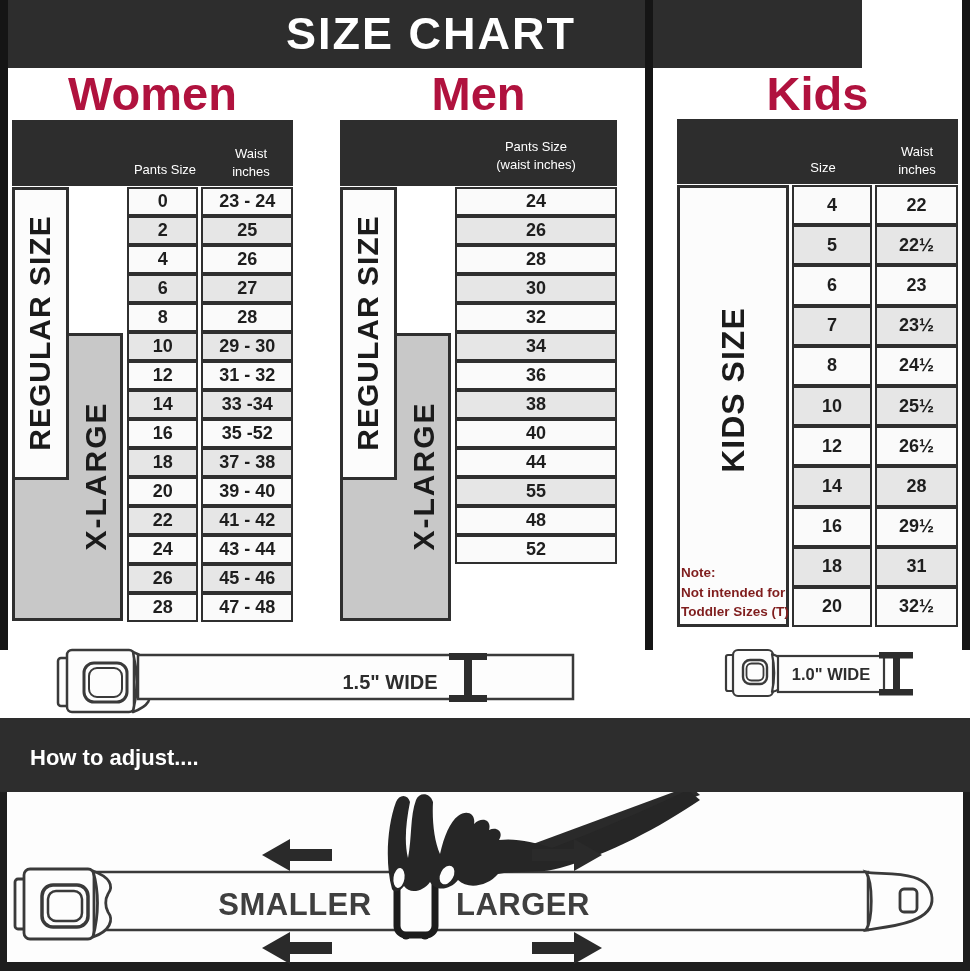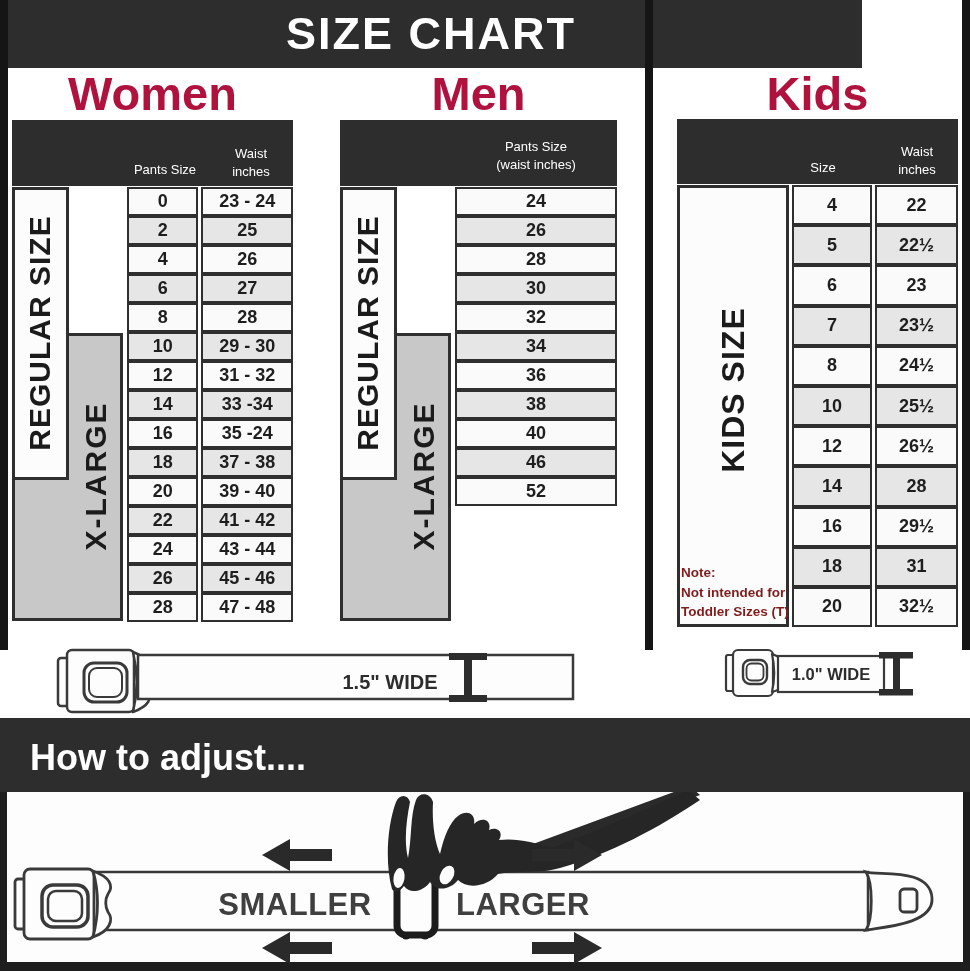--- a/index.html
+++ b/index.html
@@ -40,21 +40,21 @@
 
   .note { position:absolute; left:681px; top:563px; z-index:5; font-size:13.5px; font-weight:bold;
           color:#7f1d1d; line-height:1.45; }
 
   .beltsvg { position:absolute; z-index:5; }
   svg text { font-family:"Liberation Sans", sans-serif; }
 
   
   .adjustbar { position:absolute; left:0; top:718px; width:970px; height:74px; background:#2d2d2d;
                display:flex; align-items:center; }
-  .adjustbar .t { color:#fff; font-size:36px; font-weight:bold; padding-left:30px; padding-top:6px; }
+  .adjustbar .t { color:#fff; font-size:22px; font-weight:bold; padding-left:30px; padding-top:6px; }
 
   .adjustpanel { position:absolute; left:0; top:792px; width:970px; height:179px; background:#fdfdfd;
                  border-left:7px solid #1e1e1e; border-right:7px solid #1e1e1e; border-bottom:9px solid #1e1e1e; }
   .adjustsvg { position:absolute; left:0; top:792px; width:970px; height:179px; z-index:6; }
 </style>
 </head>
 <body>
 
 <div class="stage">
 
@@ -118,21 +118,21 @@
         <div class="cell c84">31 - 32</div>
       </div>
 
       <div class="trow h29 alt">
         <div class="cell c78">14</div>
         <div class="cell c84">33 -34</div>
       </div>
 
       <div class="trow h29">
         <div class="cell c78">16</div>
-        <div class="cell c84">35 -24</div>
+        <div class="cell c84">35 -52</div>
       </div>
 
       <div class="trow h29 alt">
         <div class="cell c78">18</div>
         <div class="cell c84">37 - 38</div>
       </div>
 
       <div class="trow h29">
         <div class="cell c78">20</div>
         <div class="cell c84">39 - 40</div>
@@ -205,25 +205,31 @@
 
       <div class="trow h29 alt">
         <div class="cell c161">38</div>
       </div>
 
       <div class="trow h29">
         <div class="cell c161">40</div>
       </div>
 
 
-
-      <div class="trow h29 alt">
-        <div class="cell c161">46</div>
-      </div>
-
+      <div class="trow h29">
+        <div class="cell c161">44</div>
+      </div>
+
+      <div class="trow h29 alt">
+        <div class="cell c161">55</div>
+      </div>
+
+      <div class="trow h29">
+        <div class="cell c161">48</div>
+      </div>
 
 
       <div class="trow h29">
         <div class="cell c161">52</div>
       </div>
     </div>
 
   <div class="panel-title" style="left:677px;width:281px;">Kids</div>
 
   <div class="thead" style="left:677px;top:119px;width:281px;height:65px;">

